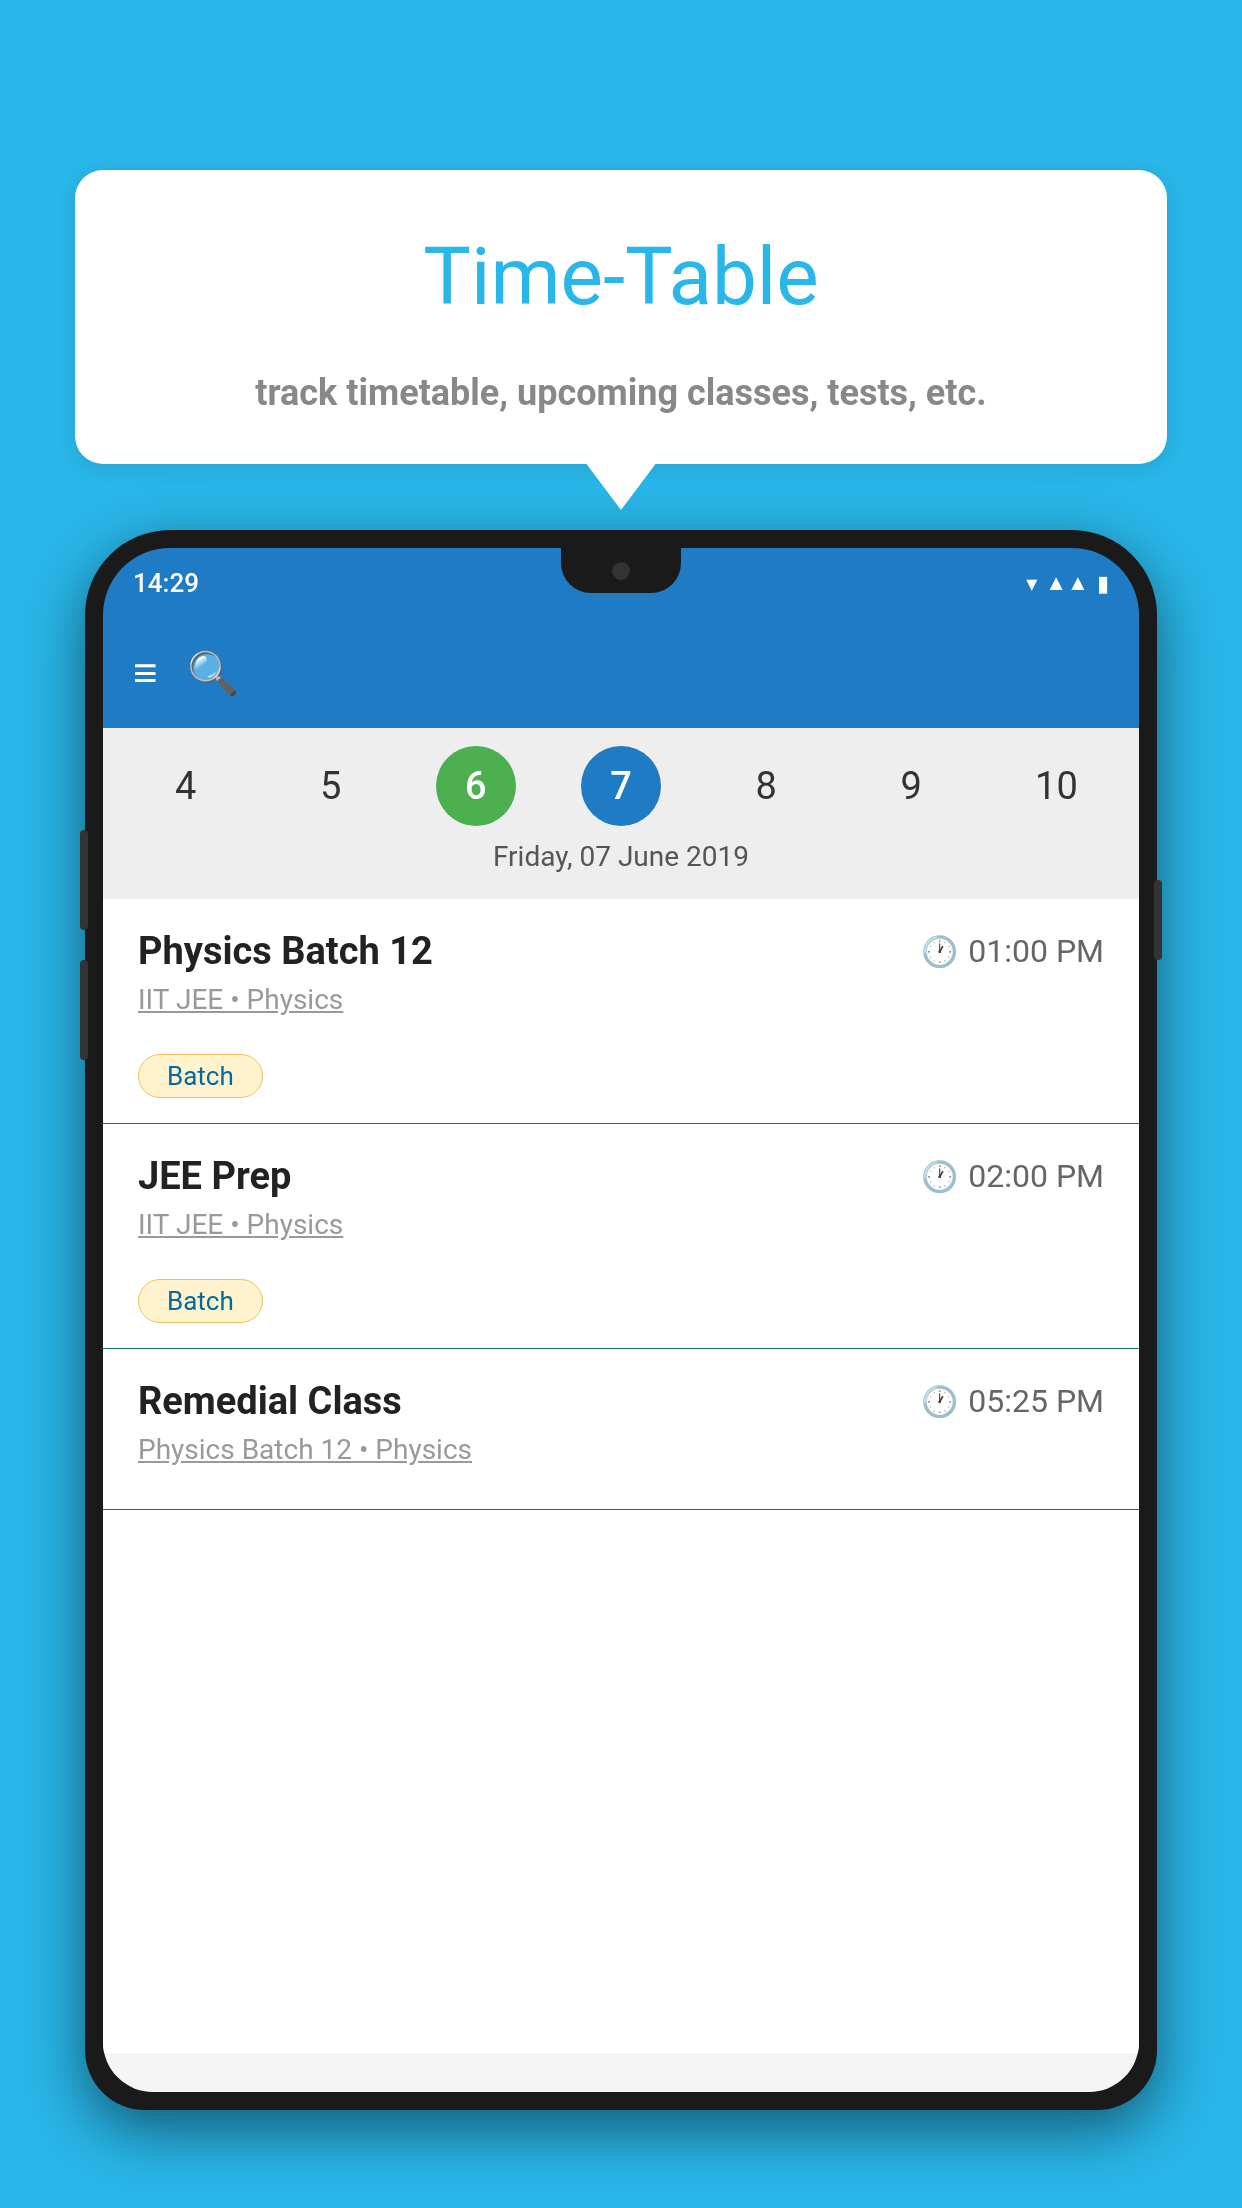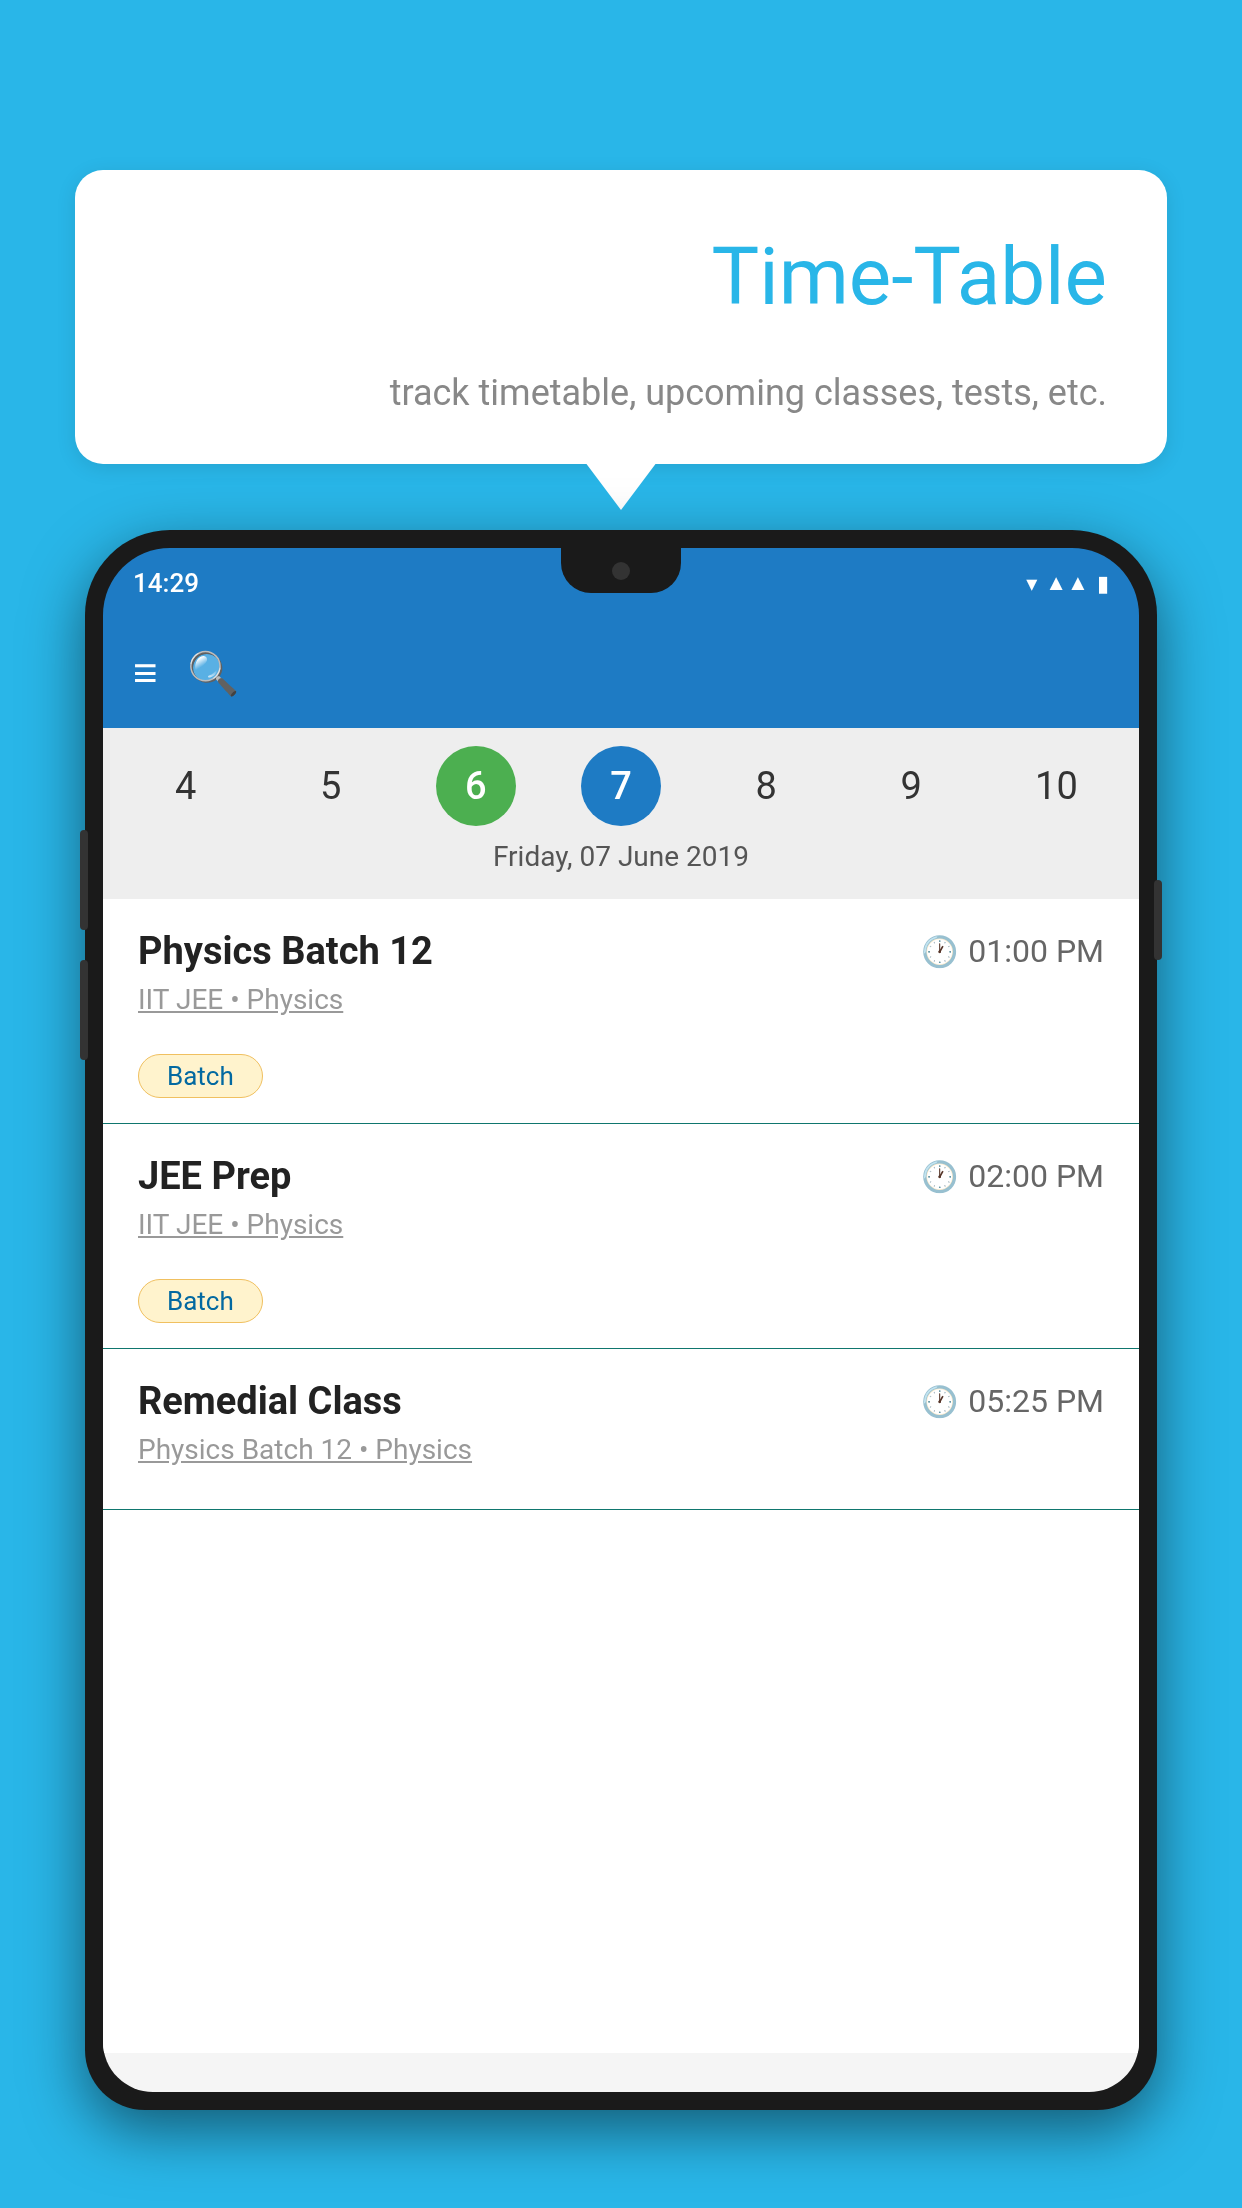--- a/index.html
+++ b/index.html
@@ -16,21 +16,21 @@
 
     
     .tooltip-bubble {
       position: absolute;
       top: 170px;
       left: 75px;
       right: 75px;
       background: white;
       border-radius: 28px;
       padding: 60px 60px 50px;
-      text-align: right;
+      text-align: center;
       box-shadow: 0 4px 20px rgba(0,0,0,0.1);
     }
 
     .tooltip-bubble::after {
       content: '';
       position: absolute;
       bottom: -46px;
       left: 50%;
       transform: translateX(-50%);
       width: 0;
@@ -43,21 +43,21 @@
     .tooltip-title {
       font-size: 80px;
       font-weight: 400;
       color: #29b6e8;
       margin-bottom: 20px;
     }
 
     .tooltip-subtitle {
       font-size: 36px;
       color: #888;
-      font-weight: 400;
+      font-weight: 700;
       margin-top: 48px;
     }
 
     
     .phone-wrapper {
       position: absolute;
       top: 530px;
       left: 85px;
       right: 85px;
       bottom: 0;

